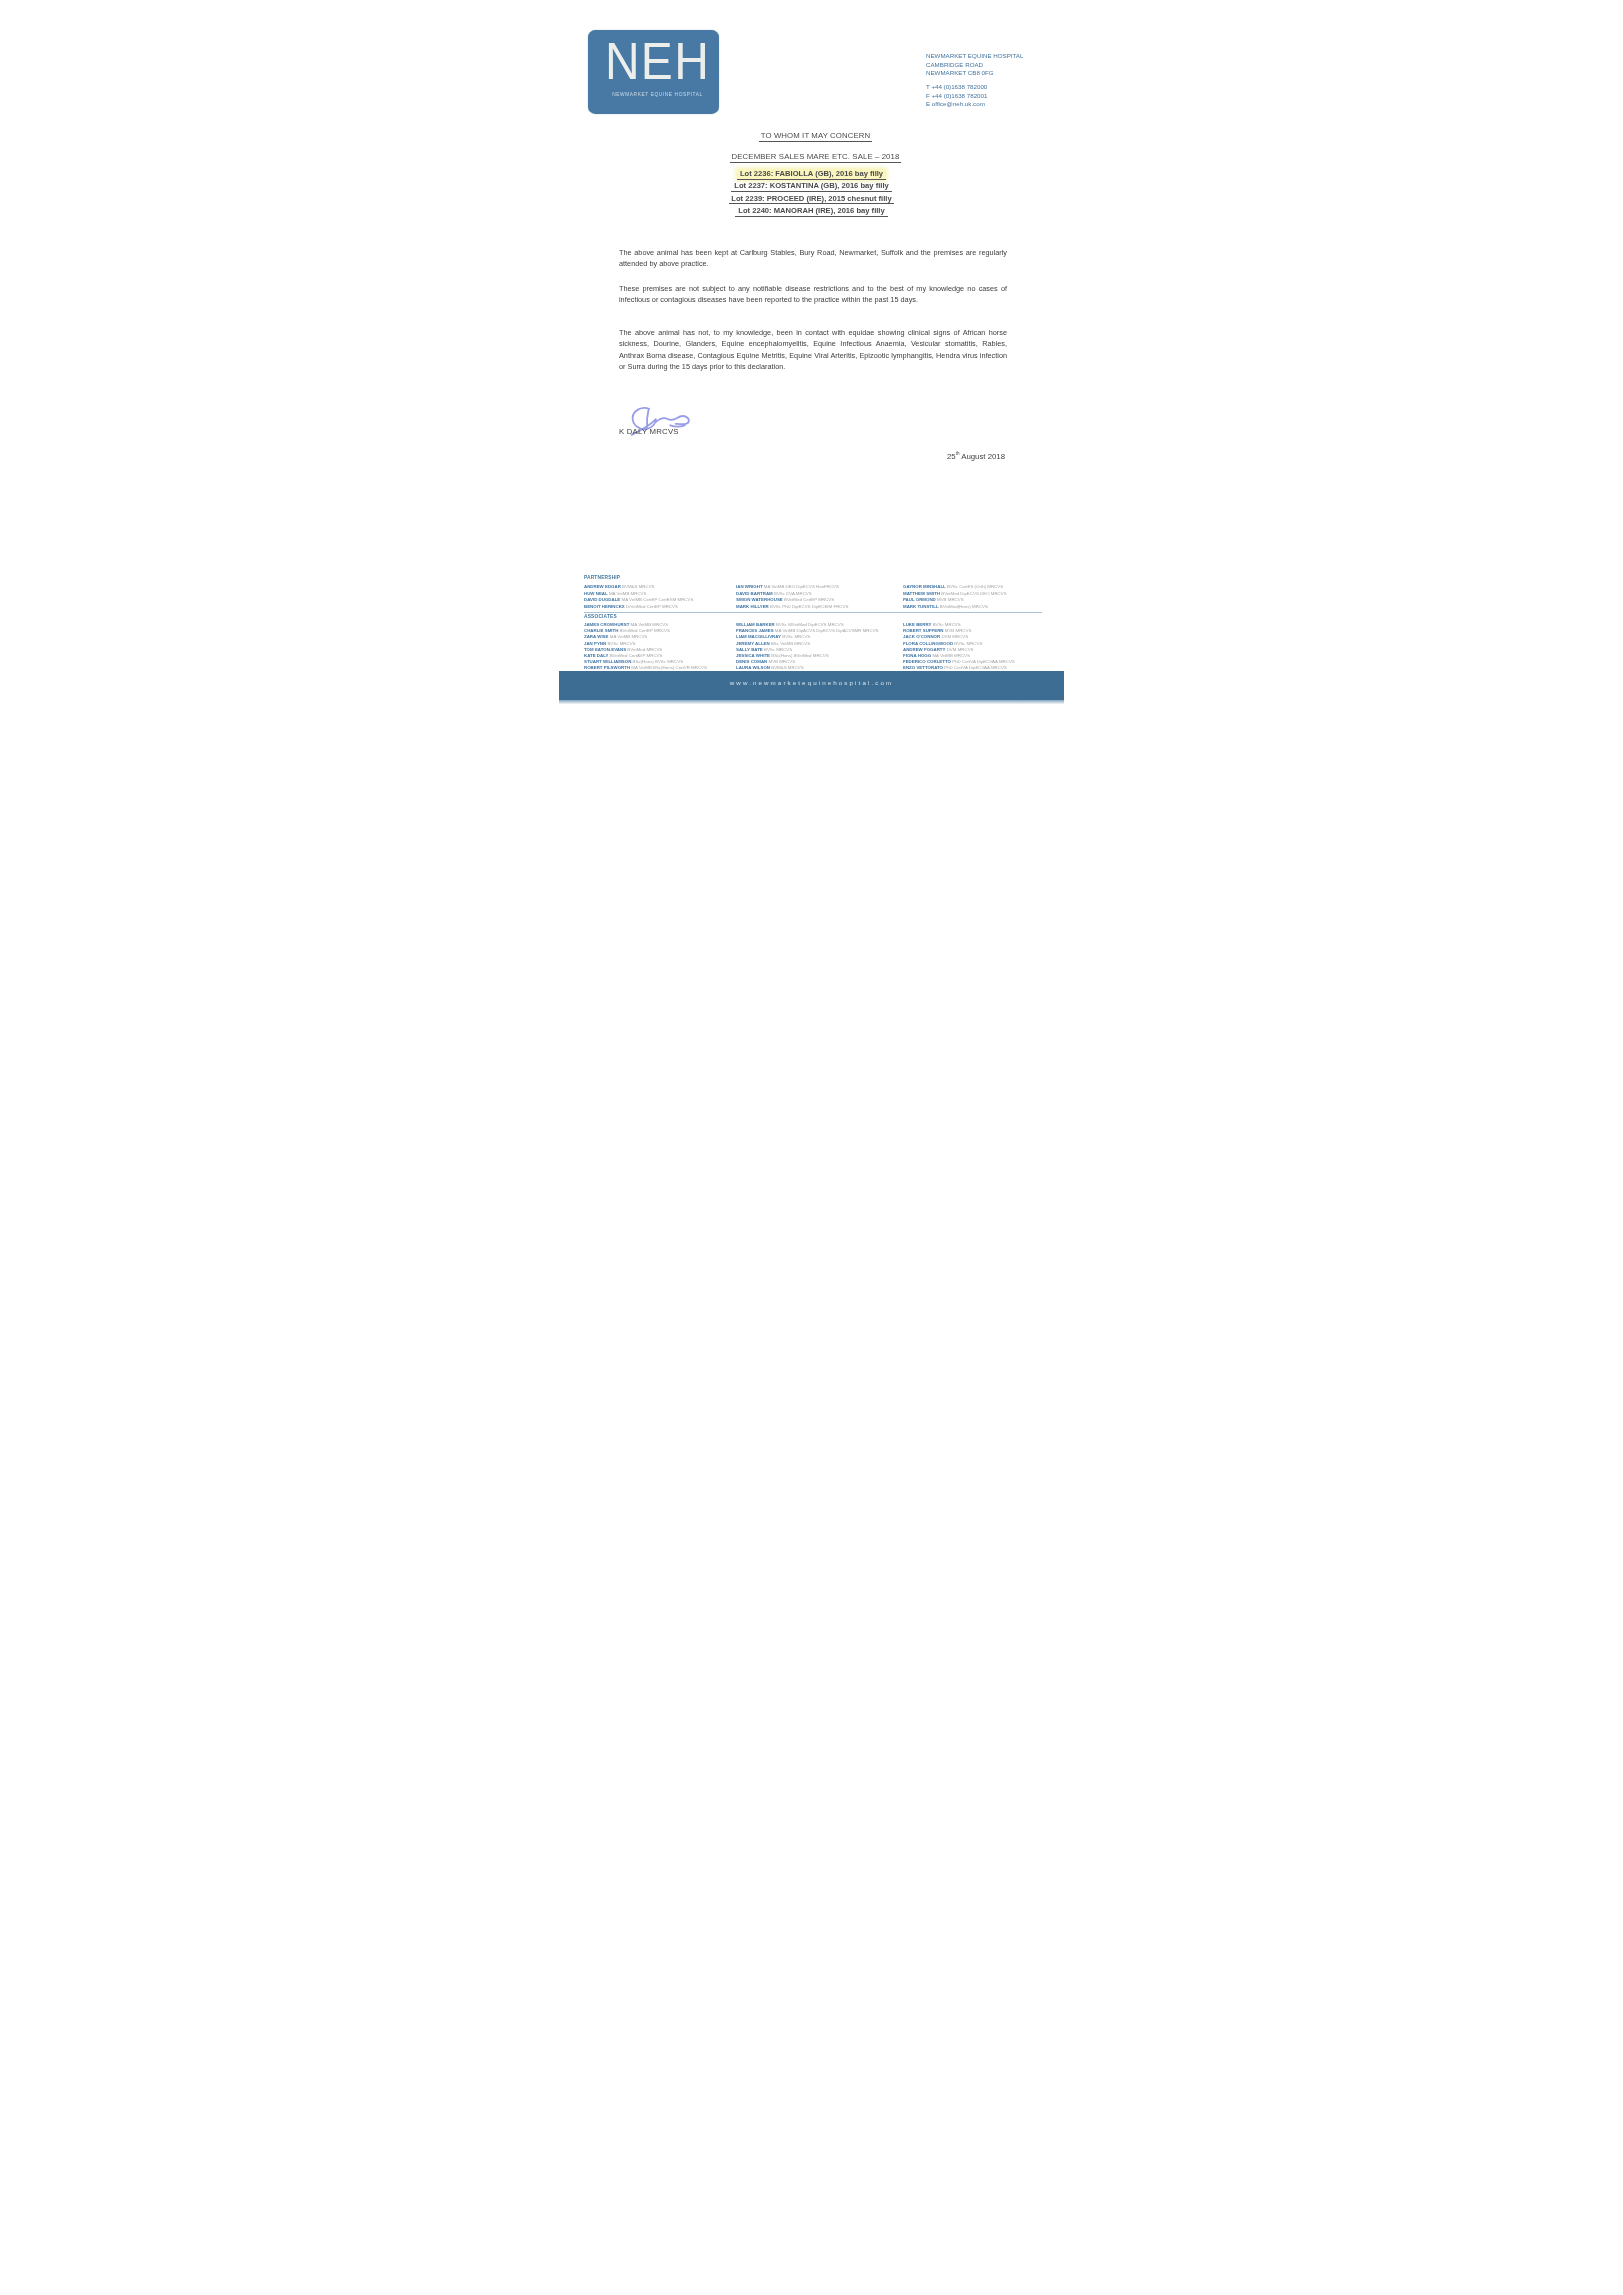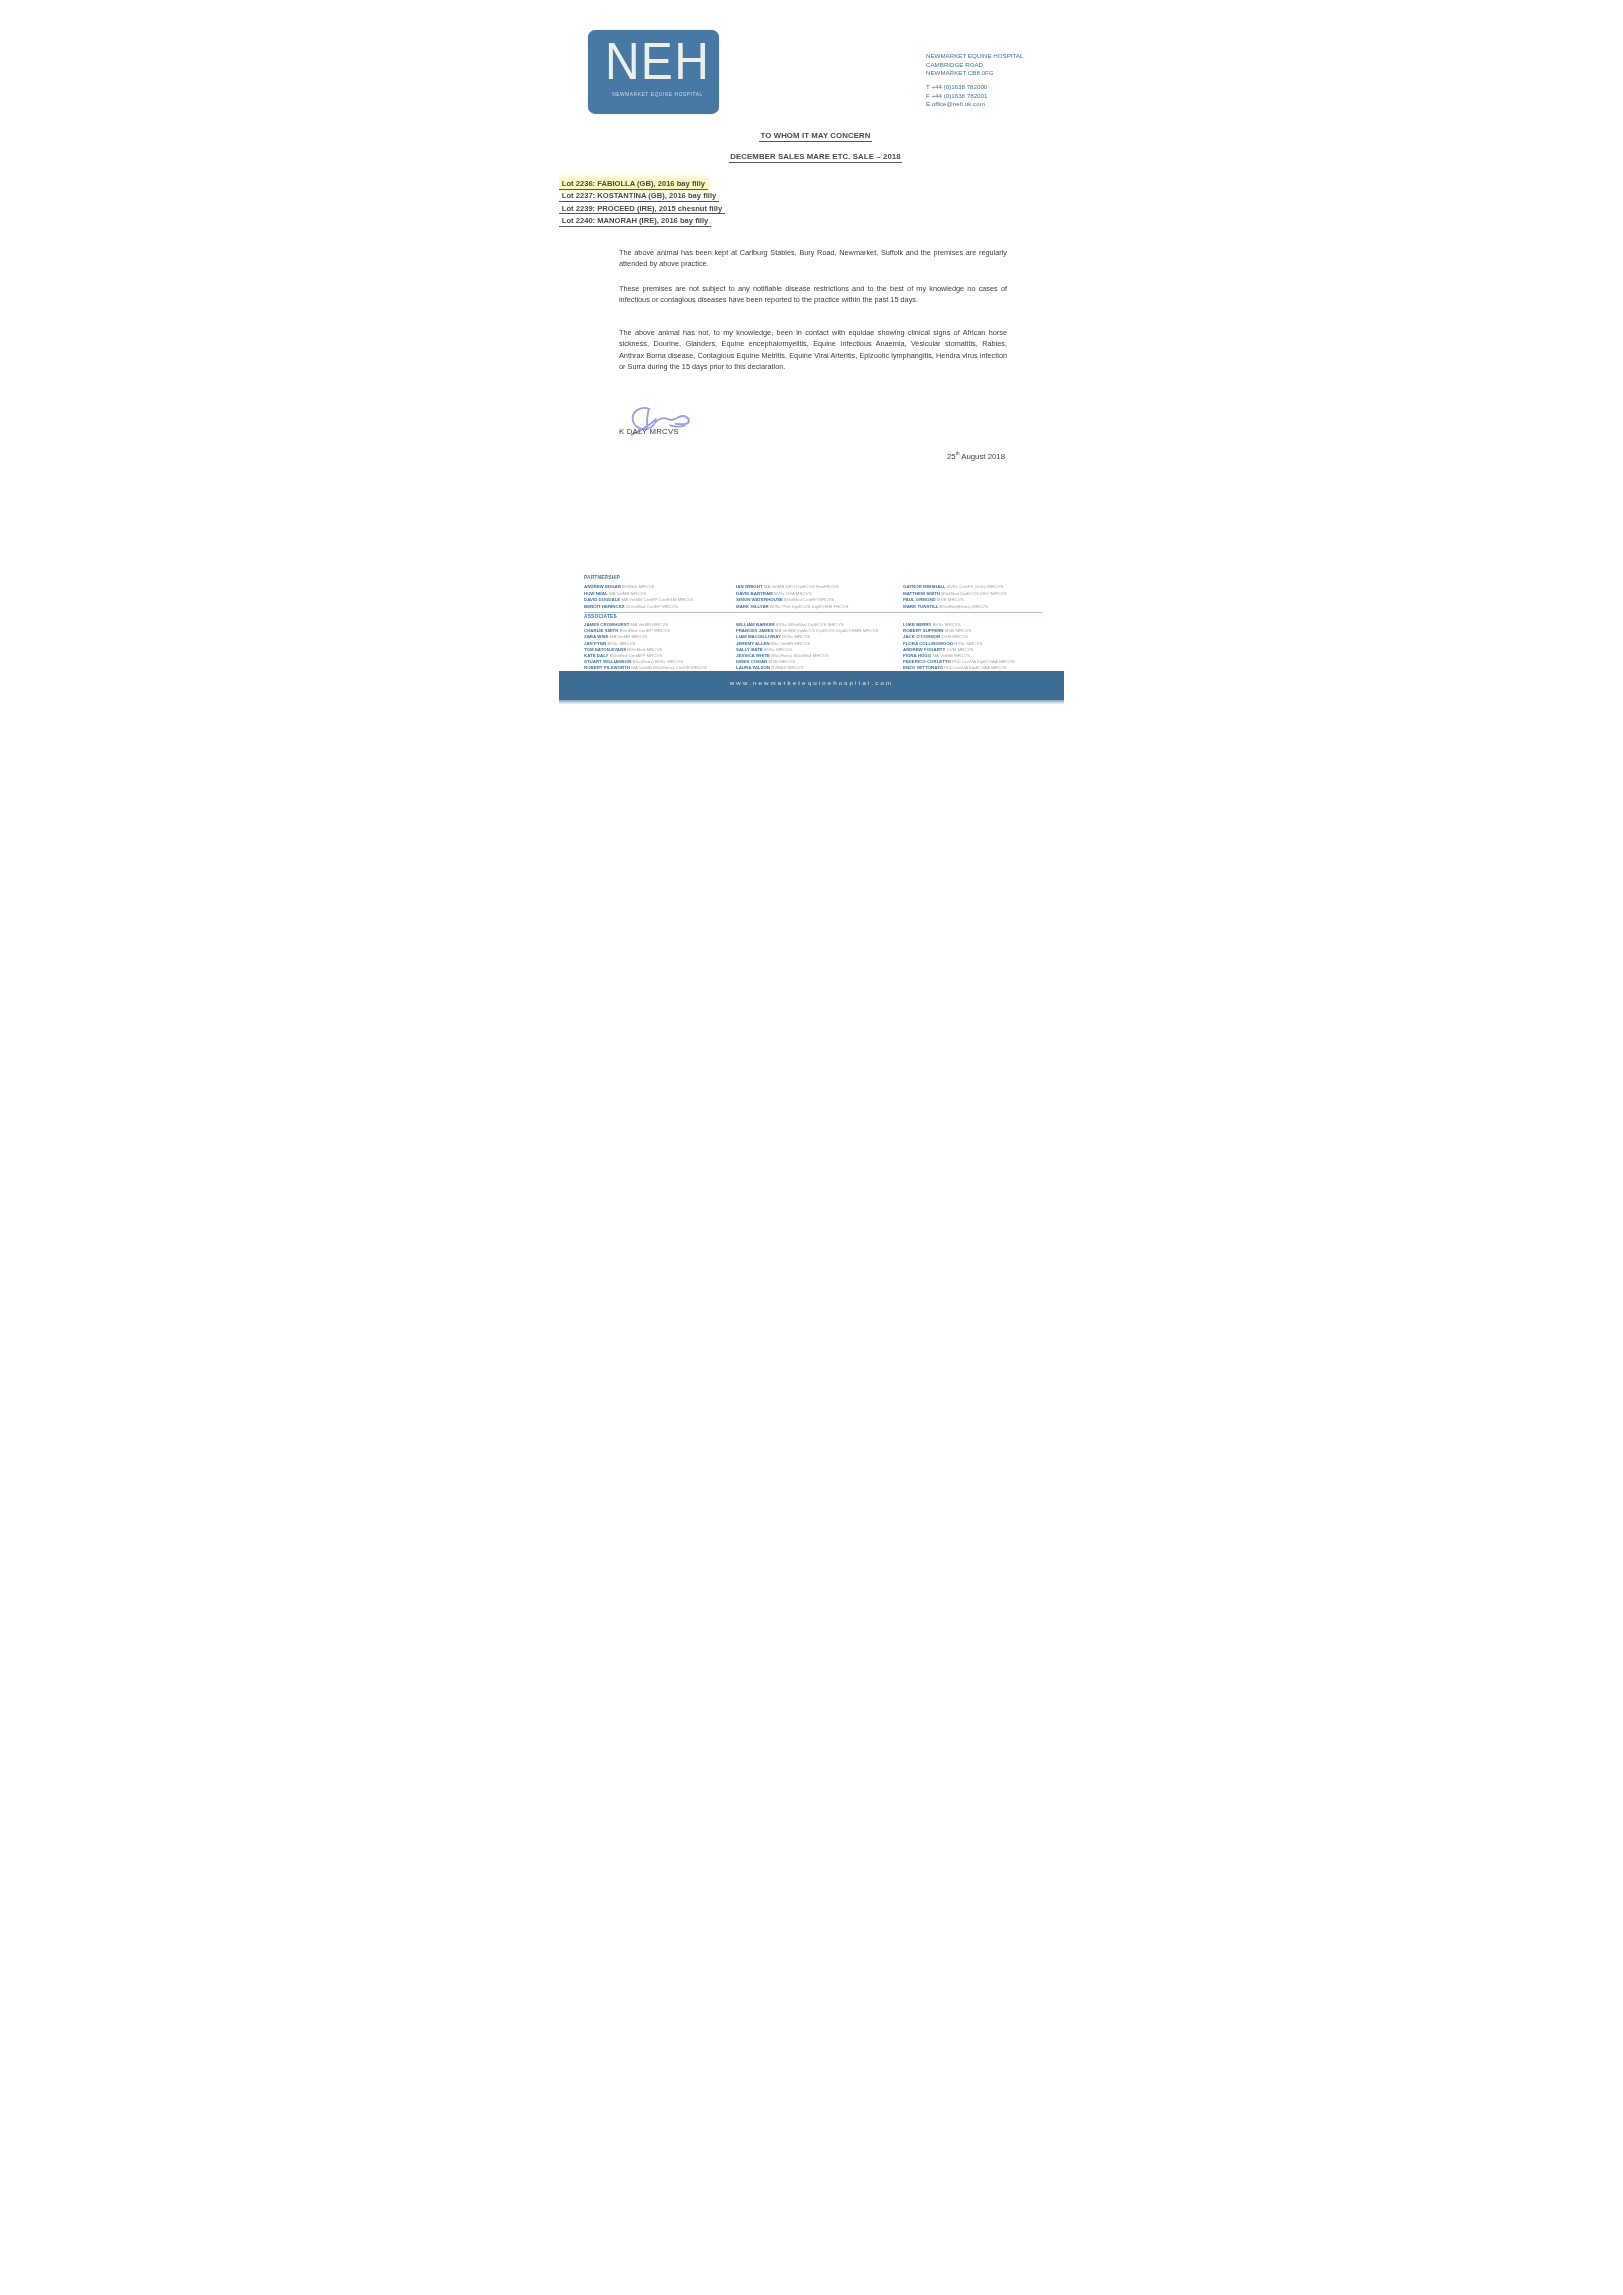--- a/index.html
+++ b/index.html
@@ -23,27 +23,27 @@
   .logo-name {
     margin-top:3.7px; font-size:4.8px; color:#cddbe7; letter-spacing:0.6px;
     white-space:nowrap;
   }
 
   
   .contact { position:absolute; left:367px; top:52px; color:#44759f; font-size:6.2px; line-height:8.5px; }
   .contact .phones { margin-top:5.5px; }
 
   
-  .heading { position:absolute; left:8px; right:0; text-align:center; font-size:7.8px; font-weight:700; color:#4a4a4a; letter-spacing:0.1px; }
+  .heading { position:absolute; left:8px; right:0; text-align:center; font-size:7.8px; font-weight:400; color:#4a4a4a; letter-spacing:0.1px; }
   .heading .u { display:inline-block; border-bottom:1.4px solid #555555; padding:0 1.4px 0.9px 1.4px; }
   #salutation { top:131px; }
   #sale-title { top:152px; }
 
   
-  .lots { position:absolute; top:179px; left:0; right:0; text-align:left; }
+  .lots { position:absolute; top:169px; left:0; right:0; text-align:center; }
   .lot-line { margin-bottom:1.6px; }
   .lot {
     display:inline-block; font-weight:700; font-size:7.6px; color:#4a4a4a;
     border-bottom:1.1px solid #555555; padding:0 2.8px 0.5px 2.8px; line-height:1.22;
   }
   .lot.hl { background:#faf6bd; box-shadow:0 0 4.6px 1.4px rgba(243,236,150,.8); }
 
   
   .para { position:absolute; left:60px; width:388px; font-size:7.3px; line-height:11.4px; color:#3e3e3e; text-align:justify; }
   #para-1 { top:247px; }

